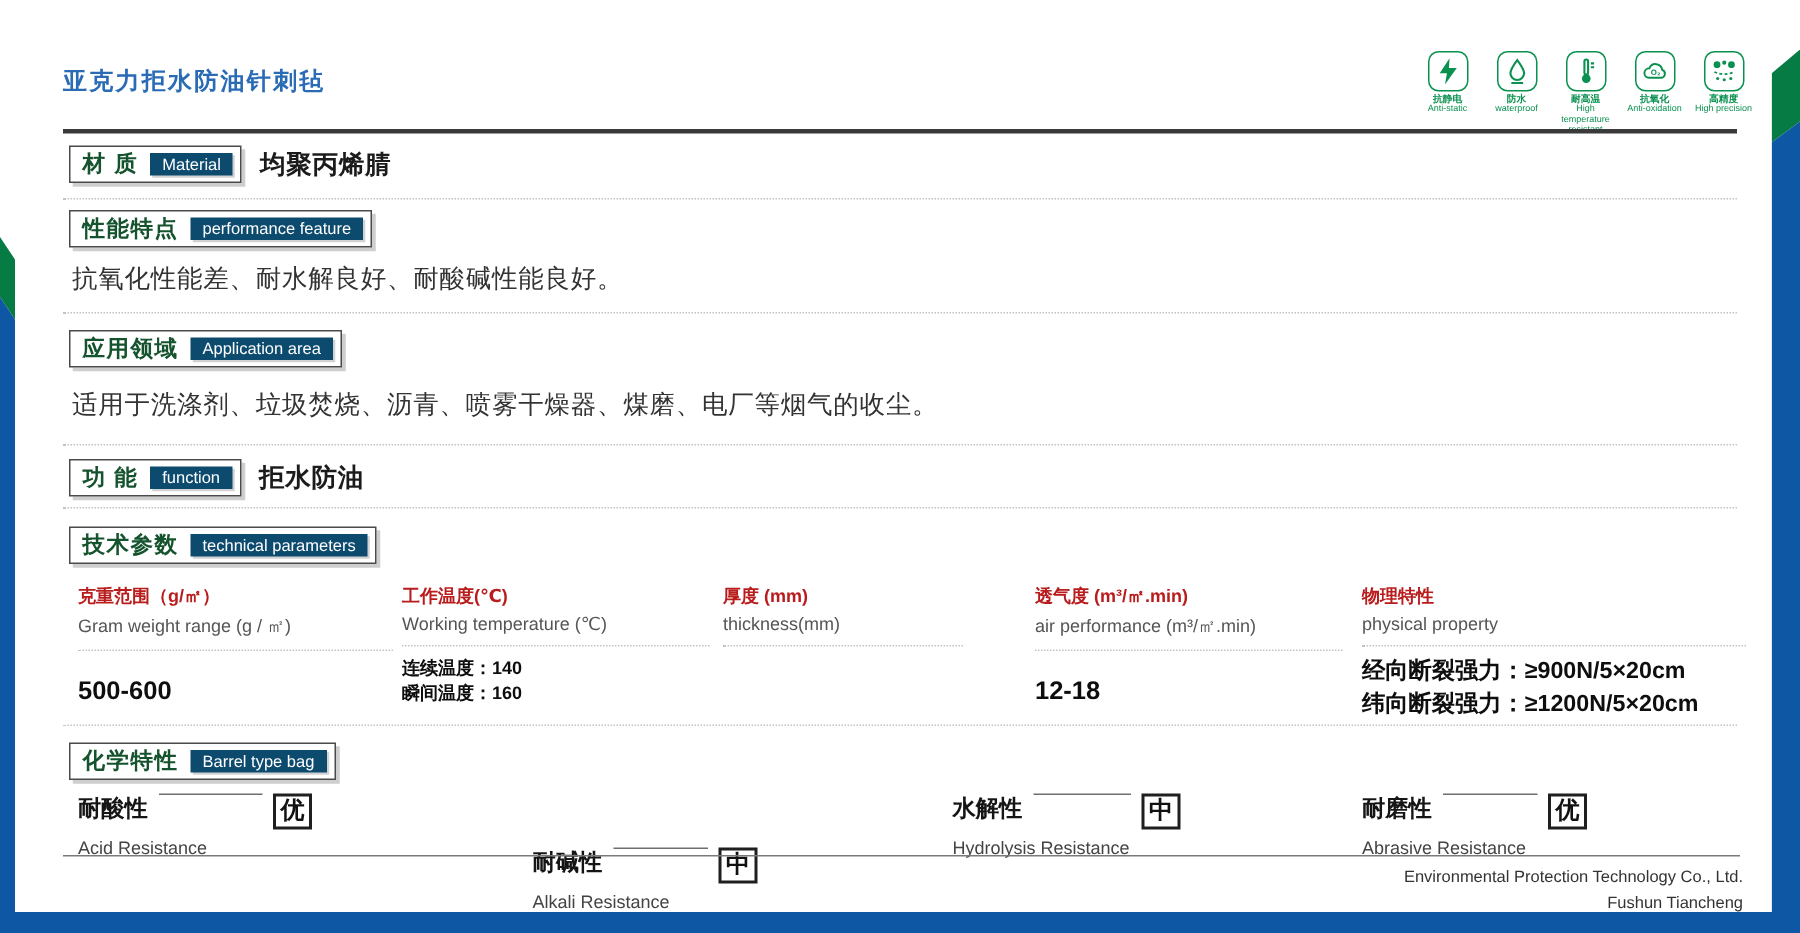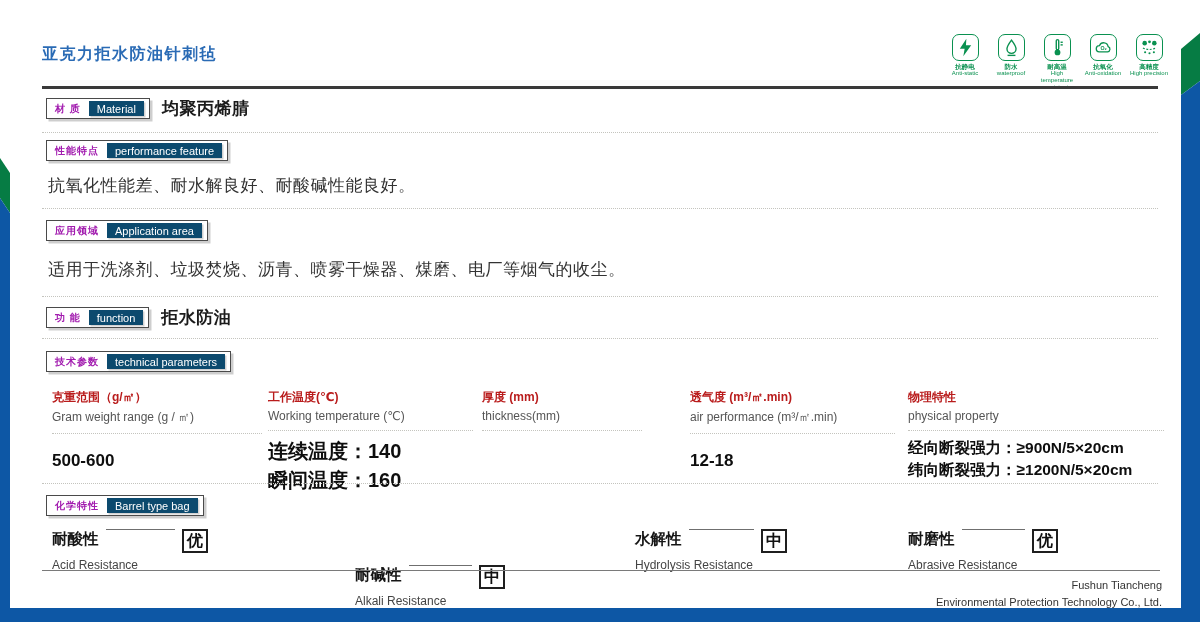--- a/index.html
+++ b/index.html
@@ -32,38 +32,38 @@
                    display:flex; align-items:center; justify-content:center; }
   .badge-iconbox svg { width:21px; height:21px; color:#0a9150; }
   .badge-cn { font-size:6.5px; font-weight:bold; margin-top:2px; line-height:1.1; text-align:center; }
   .badge-en { font-size:6px; line-height:1.15; text-align:center; }
 
   
   .sec { position:absolute; left:46px; display:flex; align-items:center; gap:12px; }
   .sec-box { display:inline-flex; align-items:center; gap:8px; border:1.5px solid #4a4a4a;
              background:#fff; padding:2px 5px 2px 8px;
              box-shadow:2.5px 2.5px 0 rgba(125,125,125,.38); }
-  .sec-cn { font-weight:bold; font-size:10px; color:#a21caf; letter-spacing:1px; white-space:nowrap; }
+  .sec-cn { font-weight:bold; font-size:15px; color:#14532d; letter-spacing:1px; white-space:nowrap; }
   .sec-en { background:#0c4a6e; color:#fff; font-size:11px; padding:1.5px 8px; white-space:nowrap;
             box-shadow:1.5px 1.5px 0 rgba(125,125,125,.35); }
   .sec-value { font-weight:bold; font-size:17px; color:#1b1b1b; letter-spacing:.5px; white-space:nowrap; }
 
   .body-text { position:absolute; left:48px; font-size:17px; color:#333; letter-spacing:.5px; }
 
   .dotted { position:absolute; left:42px; width:1116px; border-top:1.6px dotted #c4c4be; }
   .rule-solid { position:absolute; left:42px; top:570px; width:1118px; height:1px; background:#7a7a7a; }
 
   
   .param { position:absolute; top:389px; }
   .param-cn { font-size:12px; font-weight:bold; color:#b91c1c; white-space:nowrap; }
   .param-en { font-size:12px; color:#555; margin-top:3px; white-space:nowrap; }
   .param-sep { border-top:1.6px dotted #c4c4be; margin-top:7px; }
   .param-val { font-weight:bold; color:#0e0e0e; white-space:nowrap; }
   .val-single { font-size:17px; margin-top:17px; }
-  .val-duo { font-size:20px; line-height:1.45; margin-top:6px; }
+  .val-duo { font-size:12px; line-height:1.45; margin-top:6px; }
   .val-phys { font-size:15.5px; line-height:1.42; margin-top:6px; }
   .p0 { left:52px;  width:210px; }
   .p1 { left:268px; width:205px; }
   .p2 { left:482px; width:160px; }
   .p3 { left:690px; width:205px; }
   .p4 { left:908px; width:256px; }
 
   
   .chem { position:absolute; top:529px; }
   .c0 { left:52px;  width:156px; }
@@ -268,17 +268,17 @@
       <span class="chem-name">耐磨性</span>
       <span class="chem-line"></span>
       <span class="chem-box">优</span>
     </div>
     <div class="chem-en">Abrasive Resistance</div>
   </div>
 
   <div class="rule-solid"></div>
 
   <div class="footer">
+    <div>Environmental Protection Technology Co., Ltd.</div>
     <div>Fushun Tiancheng</div>
-    <div>Environmental Protection Technology Co., Ltd.</div>
   </div>
 
 </div>
 
 </body></html>

